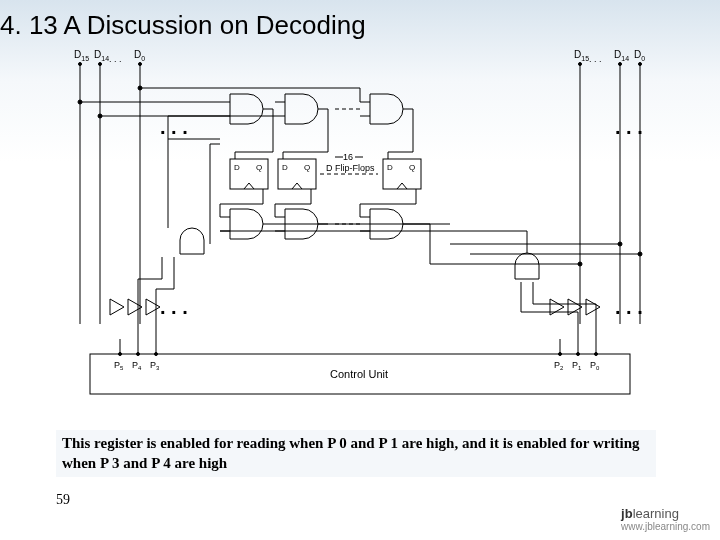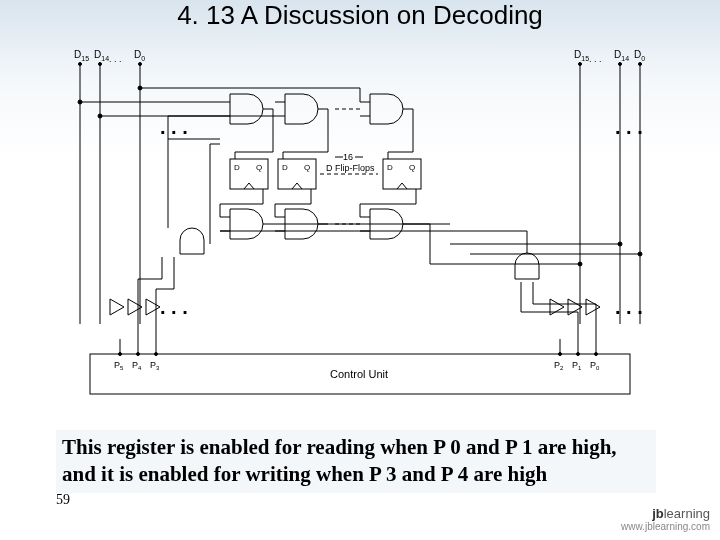--- a/index.html
+++ b/index.html
@@ -6,57 +6,56 @@
   body {
     margin: 0;
     width: 720px;
     height: 540px;
     background: linear-gradient(to bottom, #d8e4ee 0%, #f5f8fb 15%, #ffffff 30%);
     font-family: Arial, Helvetica, sans-serif;
     position: relative;
     overflow: hidden;
   }
   .title {
-    text-align: center;
+    text-align: left;
     font-size: 26px;
     font-weight: normal;
-    padding-top: 0;
+    padding-top: 10px;
   }
   .diagram-wrap {
     position: absolute;
     left: 60px;
     top: 44px;
     width: 600px;
     height: 380px;
   }
   svg { display:block; }
   .caption {
     position: absolute;
     left: 56px;
     top: 430px;
     width: 600px;
     background: #f4f7fa;
     font-family: Georgia, 'Times New Roman', serif;
-    font-size: 21px;
+    font-size: 15px;
     line-height: 1.3;
     padding: 4px 6px;
     font-weight: bold;
   }
   .pagenum {
     position: absolute;
     left: 56px;
     top: 492px;
     font-family: Georgia, 'Times New Roman', serif;
     font-size: 14px;
   }
   .copyright {
     position: absolute;
     right: 10px;
     bottom: 8px;
-    text-align: right;
     font-size: 10px;
     color: #888;
   }
   .copyright .jb {
     font-size: 13px;
     color: #555;
   }
   .copyright .jb b { color:#333; }
 </style>
 </head>

